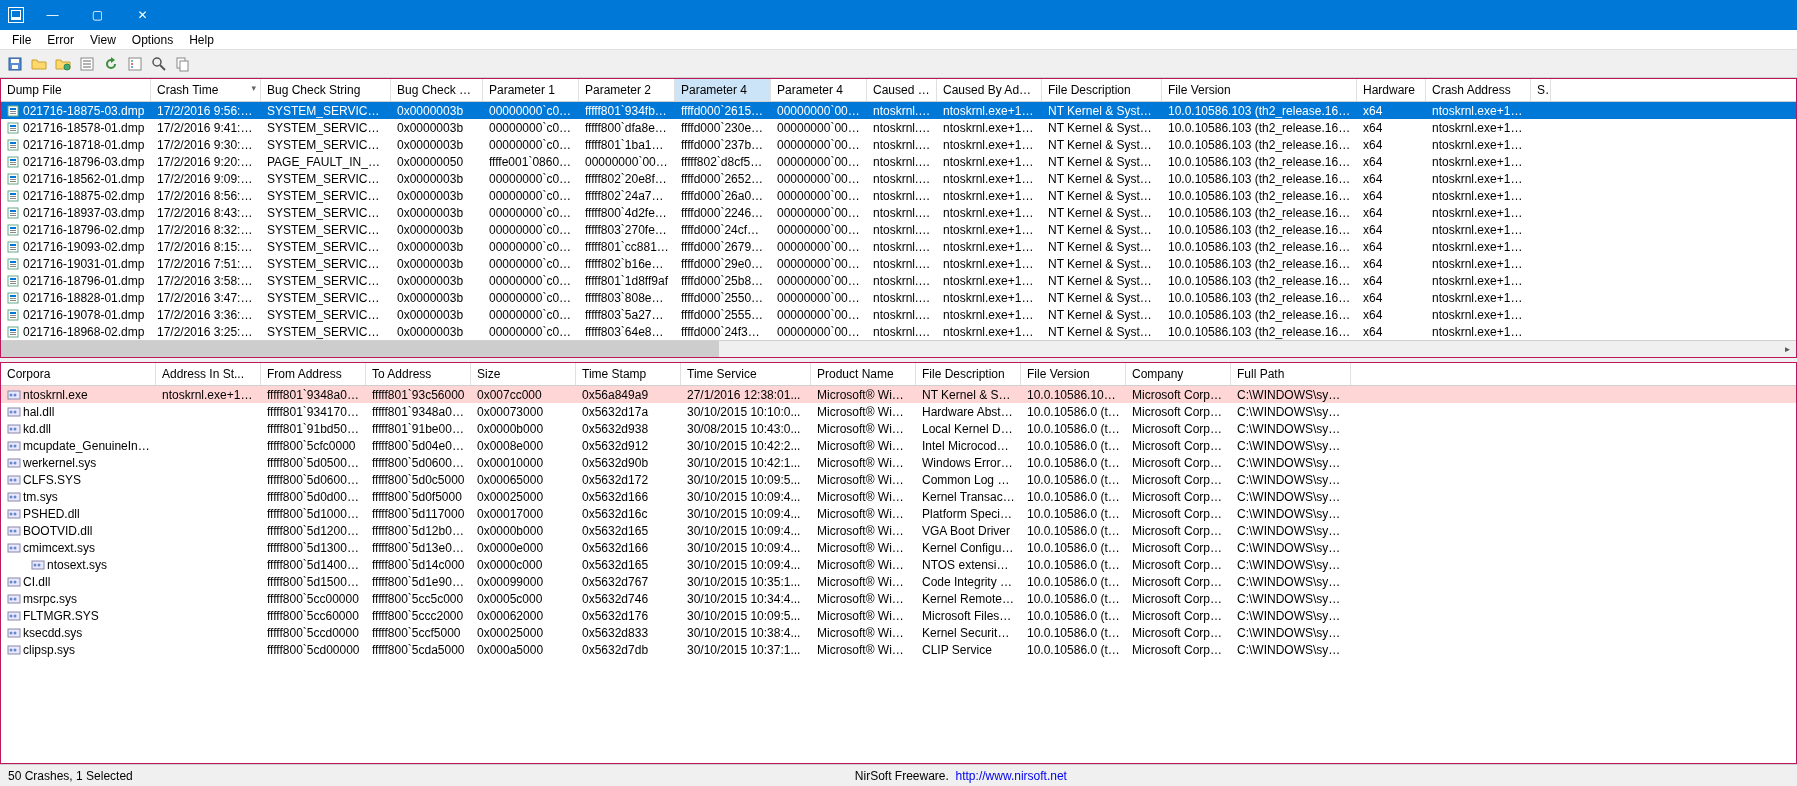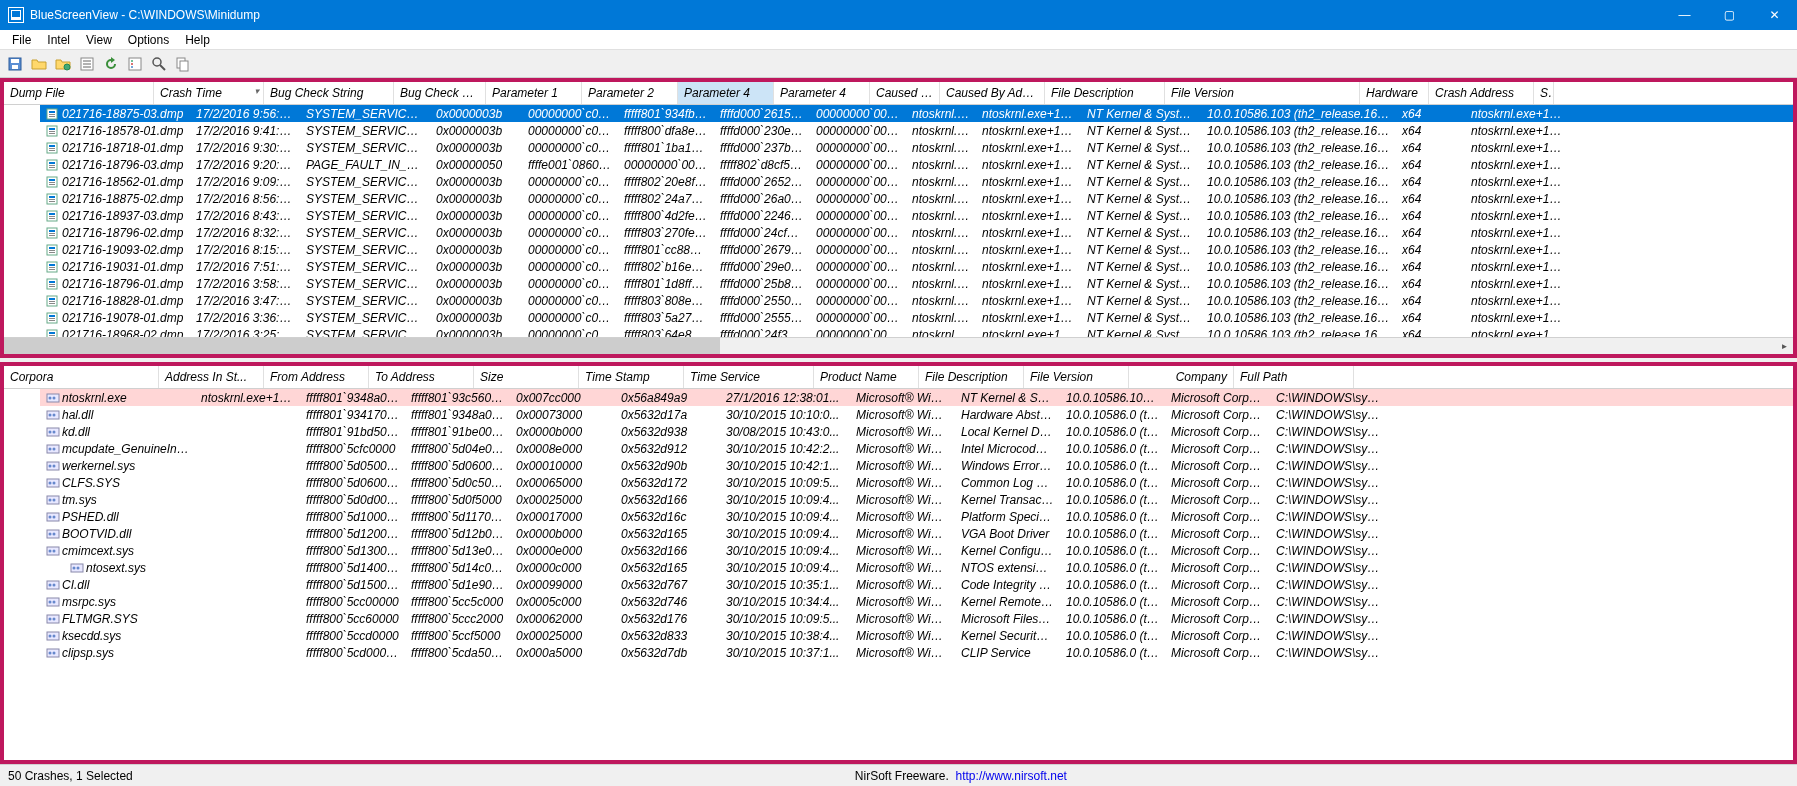--- a/index.html
+++ b/index.html
@@ -6,28 +6,28 @@
 body { font-family: "Segoe UI", Tahoma, sans-serif; font-size: 12px; background: #fff; overflow: hidden; width: 1797px; height: 786px; display: flex; flex-direction: column; }
 .titlebar { background: #0078d7; color: #fff; height: 30px; display: flex; align-items: center; padding-left: 8px; }
 .titlebar .icon { width: 16px; height: 16px; margin-right: 6px; background: #fff; display: inline-flex; align-items: center; justify-content: center; color: #0078d7; font-size: 10px; }
 .titlebar .title { flex: 1; font-size: 12px; }
 .winbtns { display: flex; }
 .winbtn { width: 45px; height: 30px; display: flex; align-items: center; justify-content: center; cursor: pointer; }
 .menubar { background: #fff; height: 20px; display: flex; align-items: center; padding: 0 4px; border-bottom: 1px solid #e0e0e0; }
 .menuitem { padding: 2px 8px; cursor: pointer; font-size: 12px; }
 .toolbar { background: #f0f0f0; height: 28px; display: flex; align-items: center; padding: 0 4px; gap: 2px; border-bottom: 1px solid #d0d0d0; }
 .toolbtn { width: 22px; height: 22px; display: flex; align-items: center; justify-content: center; cursor: pointer; border: 1px solid transparent; }
-.pane { flex: 1; display: flex; flex-direction: column; overflow: hidden; border: 4px solid #be185d; margin: 0; font-style: italic; }
+.pane { flex: 1; display: flex; flex-direction: column; overflow: hidden; border: 1px solid #be185d; margin: 0; }
 .pane.top { height: 280px; flex: none; }
 .headers { display: flex; background: #fff; border-bottom: 1px solid #d0d0d0; flex-shrink: 0; }
 .header-cell { padding: 4px 6px; border-right: 1px solid #e0e0e0; font-size: 12px; white-space: nowrap; overflow: hidden; text-overflow: ellipsis; cursor: pointer; position: relative; }
 .header-cell.sorted::after { content: "▾"; position: absolute; right: 4px; font-size: 9px; color: #666; }
 .header-cell.pressed { background: #cce4f7; }
 .rows { overflow-y: auto; overflow-x: auto; flex: 1; }
-.row { display: flex; height: 17px; align-items: center; white-space: nowrap; cursor: pointer; margin-left: 36px; }
+.row { display: flex; height: 17px; align-items: center; white-space: nowrap; cursor: pointer; }
 .row.selected { background: #0078d7; color: #fff; }
 .row.highlight { background: #ffd6d6; }
 .cell { padding: 0 6px; overflow: hidden; text-overflow: ellipsis; white-space: nowrap; font-size: 12px; }
 .file-icon { width: 14px; height: 12px; display: inline-block; vertical-align: middle; margin-right: 2px; }
 .hscroll { height: 17px; background: #f0f0f0; border-top: 1px solid #d0d0d0; position: relative; flex-shrink: 0; }
 .hscroll-thumb { position: absolute; height: 100%; background: #cdcdcd; left: 0; width: 40%; }
 .hscroll-arrow { position: absolute; width: 17px; height: 17px; background: #f0f0f0; display: flex; align-items: center; justify-content: center; font-size: 8px; color: #555; cursor: pointer; }
 .hscroll-arrow.left { left: 0; }
 .hscroll-arrow.right { right: 0; }
 .splitter { height: 4px; background: #f0f0f0; cursor: ns-resize; flex-shrink: 0; }
@@ -39,31 +39,30 @@
 <body>
 
 <div class="titlebar">
   <span class="icon">
     <svg width="14" height="14" viewBox="0 0 14 14">
         <rect width="14" height="14" fill="#0078d7"></rect>
         <rect x="2" y="2" width="10" height="10" fill="#fff"></rect>
         <rect x="3" y="3" width="8" height="6" fill="#0078d7"></rect>
       </svg>
   </span>
-  <span class="title">BlueScreenView - C:\WINDOWS\Minidump</span>
   <div class="winbtns">
     <div class="winbtn">—</div>
     <div class="winbtn">▢</div>
     <div class="winbtn close">✕</div>
   </div>
 </div>
 
 <div class="menubar" id="menubar">
     <div class="menuitem">File</div>
-    <div class="menuitem">Intel</div>
+    <div class="menuitem">Error</div>
     <div class="menuitem">View</div>
     <div class="menuitem">Options</div>
     <div class="menuitem">Help</div>
   </div>
 
 <div class="toolbar">
   <div class="toolbtn">
       <svg width="16" height="16" viewBox="0 0 16 16">
         <rect x="2" y="2" width="12" height="12" fill="#5b8fd4" stroke="#2a5a9a"></rect>
         <rect x="4" y="3" width="8" height="4" fill="#fff"></rect>
@@ -445,21 +444,21 @@
       <div class="header-cell" style="width: 155px;">Corpora</div>
       <div class="header-cell" style="width: 105px;">Address In St...</div>
       <div class="header-cell" style="width: 105px;">From Address</div>
       <div class="header-cell" style="width: 105px;">To Address</div>
       <div class="header-cell" style="width: 105px;">Size</div>
       <div class="header-cell" style="width: 105px;">Time Stamp</div>
       <div class="header-cell" style="width: 130px;">Time Service</div>
       <div class="header-cell" style="width: 105px;">Product Name</div>
       <div class="header-cell" style="width: 105px;">File Description</div>
       <div class="header-cell" style="width: 105px;">File Version</div>
-      <div class="header-cell" style="width: 105px; text-align: right;">Company</div>
+      <div class="header-cell" style="width: 105px;">Company</div>
       <div class="header-cell" style="width: 120px;">Full Path</div>
     </div>
   <div class="rows" id="bot-rows">
       <div class="row highlight">
         <div class="cell" style="width: 155px;"><span class="file-icon"><svg width="14" height="12" viewBox="0 0 14 12">
               <rect x="1" y="2" width="12" height="8" fill="#e8e8ff" stroke="#88a"></rect>
               <circle cx="4" cy="6" r="1.5" fill="#68c"></circle>
               <circle cx="8" cy="6" r="1.5" fill="#68c"></circle>
             </svg></span>ntoskrnl.exe</div>
         <div class="cell" style="width: 105px;">ntoskrnl.exe+14cfe9</div>

